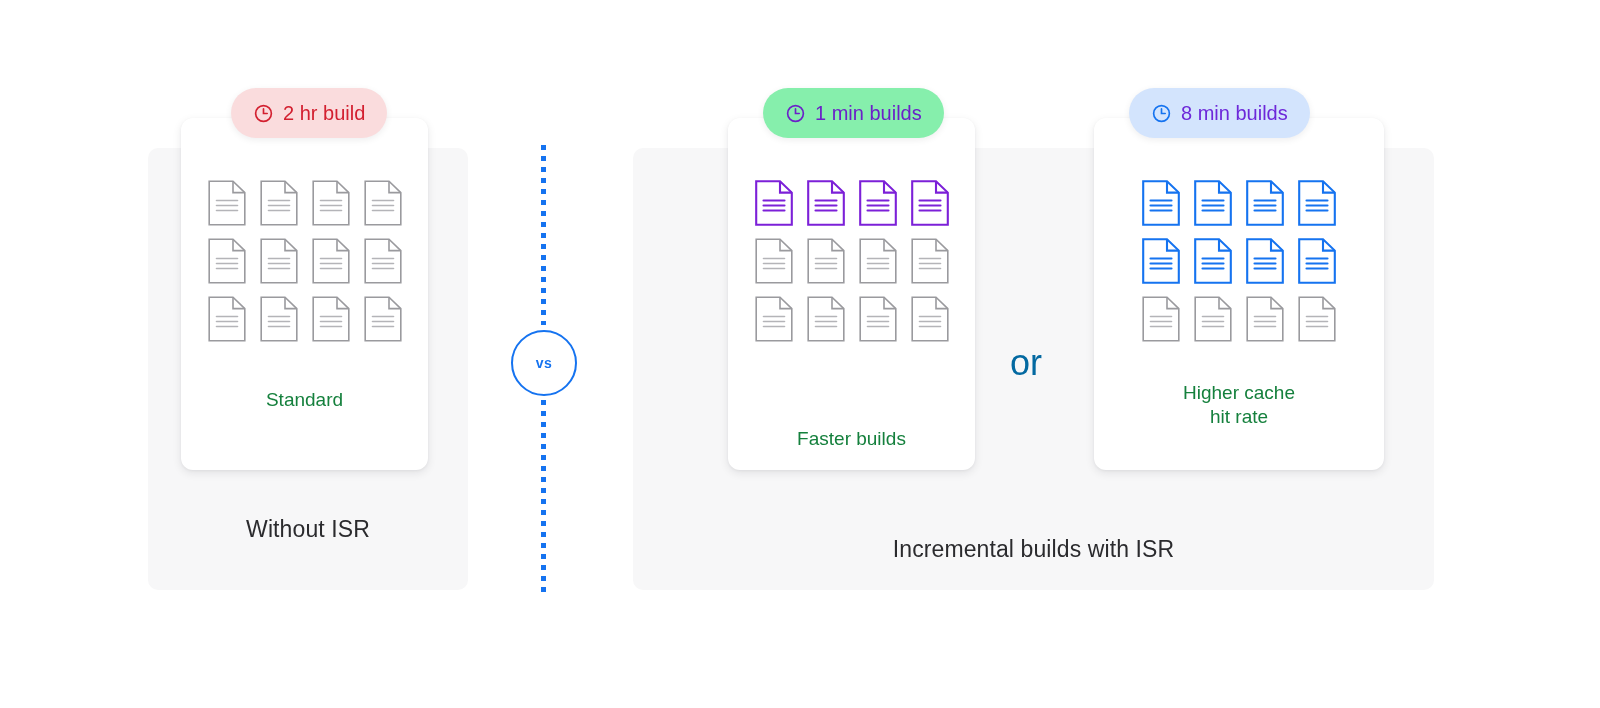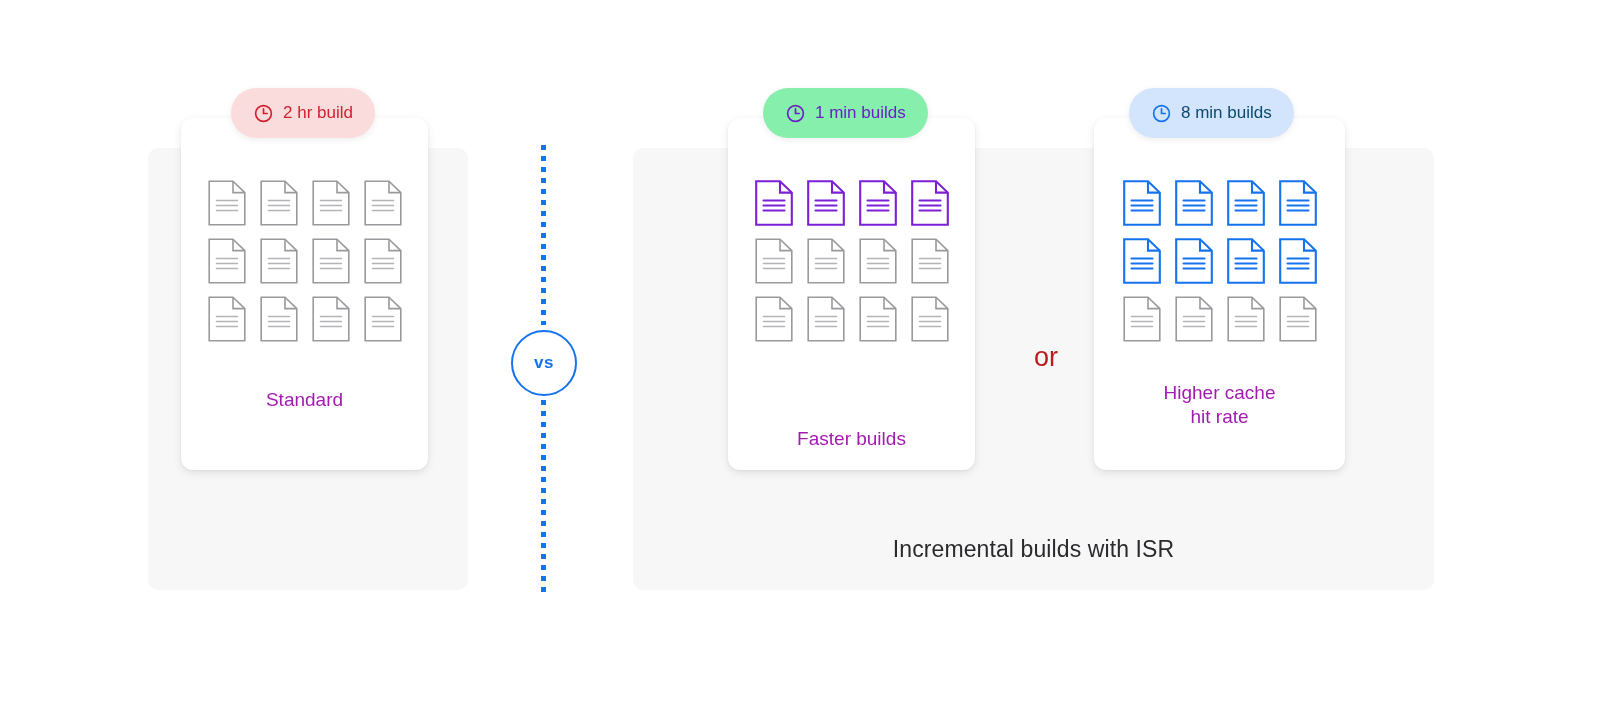--- a/index.html
+++ b/index.html
@@ -36,21 +36,21 @@
   .card {
     position: absolute;
     top: 118px;
     height: 352px;
     background: #ffffff;
     border-radius: 12px;
     box-shadow: 0 3px 10px rgba(20,20,30,.09), 0 1px 3px rgba(20,20,30,.05);
   }
   #card-standard { left: 181px;  width: 247px; }
   #card-faster   { left: 728px;  width: 247px; }
-  #card-cache    { left: 1094px; width: 251px; }
+  #card-cache    { left: 1094px; width: 290px; }
 
   
   .doc-grid {
     position: absolute;
     top: 62px;
     left: 0; right: 0;
     display: grid;
     grid-template-columns: repeat(4, 52px);
     grid-auto-rows: 58px;
     justify-content: center;
@@ -58,44 +58,44 @@
   }
   .doc-cell { display: flex; align-items: flex-start; justify-content: center; }
   .doc-icon { display: block; }
 
   
   .card-caption {
     position: absolute;
     left: 0; right: 0;
     font-size: 19px;
     line-height: 24px;
-    color: #a21caf;
+    color: #15803d;
     text-align: center;
   }
   .cap-a { top: 270px; }
   .cap-b { top: 277px; margin-top: 32px; }
   .cap-c { top: 263px; }
 
   
   .badge {
     position: absolute;
     display: flex;
     align-items: center;
     gap: 9px;
     height: 50px;
     padding: 7px 22px;
     border-radius: 25px;
-    font-size: 17px;
+    font-size: 20px;
     font-weight: 400;
     white-space: nowrap;
     box-shadow: 0 2px 7px rgba(20,20,30,.07);
   }
   #badge-red    { left: 231px;  top: 88px; background: #fadcdd; color: #d32030; }
   #badge-purple { left: 763px;  top: 88px; background: #86efac; color: #6b21c8; }
-  #badge-blue   { left: 1129px; top: 88px; background: #d3e4fd; color: #0c4a6e; }
+  #badge-blue   { left: 1129px; top: 88px; background: #d3e4fd; color: #6d28d9; }
   .badge-icon { display: flex; align-items: center; }
 
   
   #divider-top, #divider-bottom {
     position: absolute;
     left: 541px;
     width: 5px;
     background-image: linear-gradient(to bottom, #1573f0 0 5px, rgba(0,0,0,0) 5px 11px);
     background-size: 5px 11px;
     background-repeat: repeat-y;
@@ -103,40 +103,41 @@
   #divider-top    { top: 145px; height: 180px; }
   #divider-bottom { top: 400px; height: 192px; }
   #vs-circle {
     position: absolute;
     left: 511px; top: 330px;
     width: 66px; height: 66px;
     border: 2.5px solid #1573f0;
     border-radius: 50%;
     background: #ffffff;
     display: flex; align-items: center; justify-content: center;
-    font-size: 17px; font-weight: 600; color: #1573f0;
+    font-size: 14px; font-weight: 600; color: #1573f0;
     letter-spacing: .5px;
   }
 
   
   #or-text {
     position: absolute;
     left: 1010px; top: 342px;
     width: 48px;
-    text-align: right;
-    font-size: 27px;
-    color: #b91c1c;
+    text-align: left;
+    font-size: 36px;
+    color: #0369a1;
   }
 </style>
 </head>
 <body>
 
 <div class="stage">
 
   <div class="section-bg" id="section-left"></div>
+  <div class="section-label" id="label-left">Without ISR</div>
 
   <div class="card" id="card-standard">
     <div class="doc-grid" id="grid-standard">
         <div class="doc-cell">
           <svg width="38" height="46" viewBox="0 0 38 46" class="doc-icon" fill="none">
             <path d="M1.2 1.2 H25 L36.8 12.6 V44.8 H1.2 Z" stroke="#9a9a9e" stroke-width="1.6" stroke-linejoin="miter"></path>
             <path d="M25 1.2 V12.6 H36.8" stroke="#9a9a9e" stroke-width="1.6"></path>
             <line x1="8.5" x2="29.5" y1="20.5" y2="20.5" stroke="#b4b4b8" stroke-width="1.6" stroke-linecap="round"></line>
             <line x1="8.5" x2="29.5" y1="25.5" y2="25.5" stroke="#b4b4b8" stroke-width="1.6" stroke-linecap="round"></line>
             <line x1="8.5" x2="29.5" y1="30.5" y2="30.5" stroke="#b4b4b8" stroke-width="1.6" stroke-linecap="round"></line>

